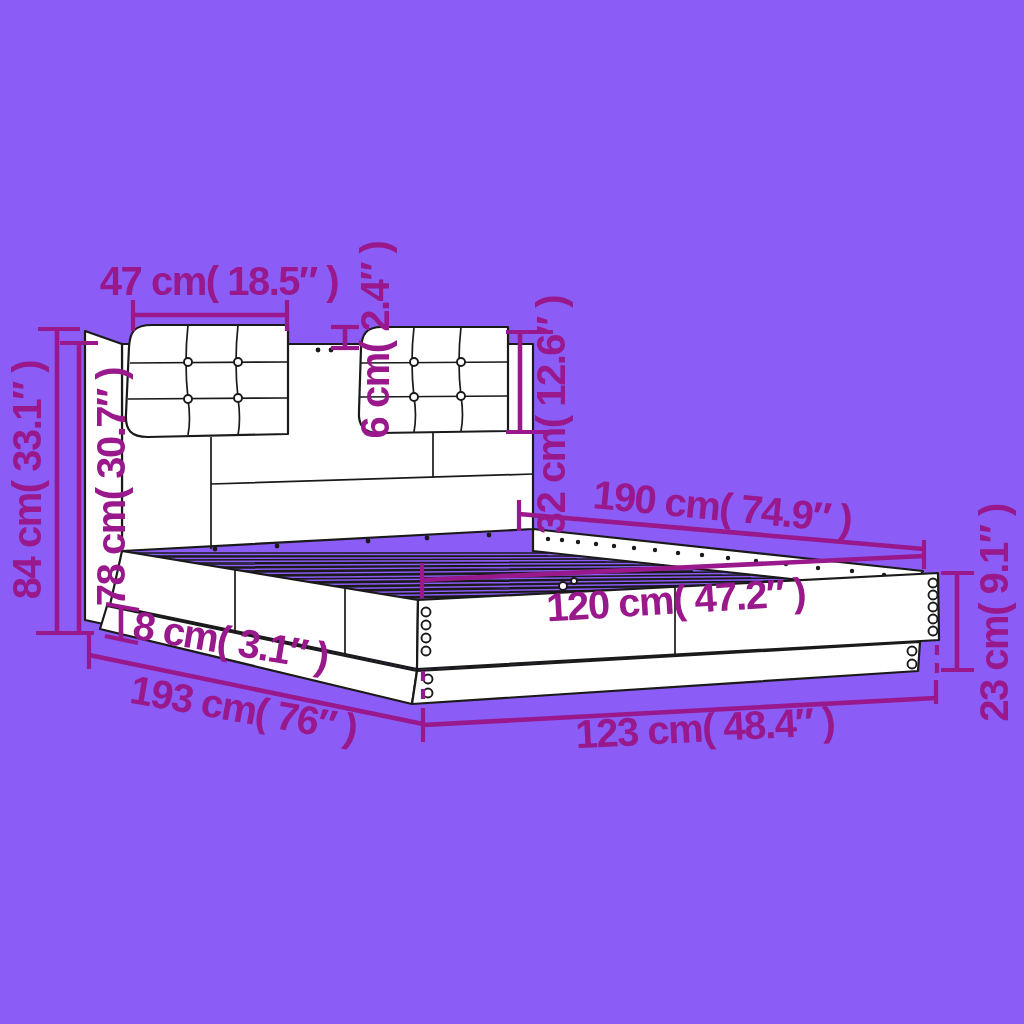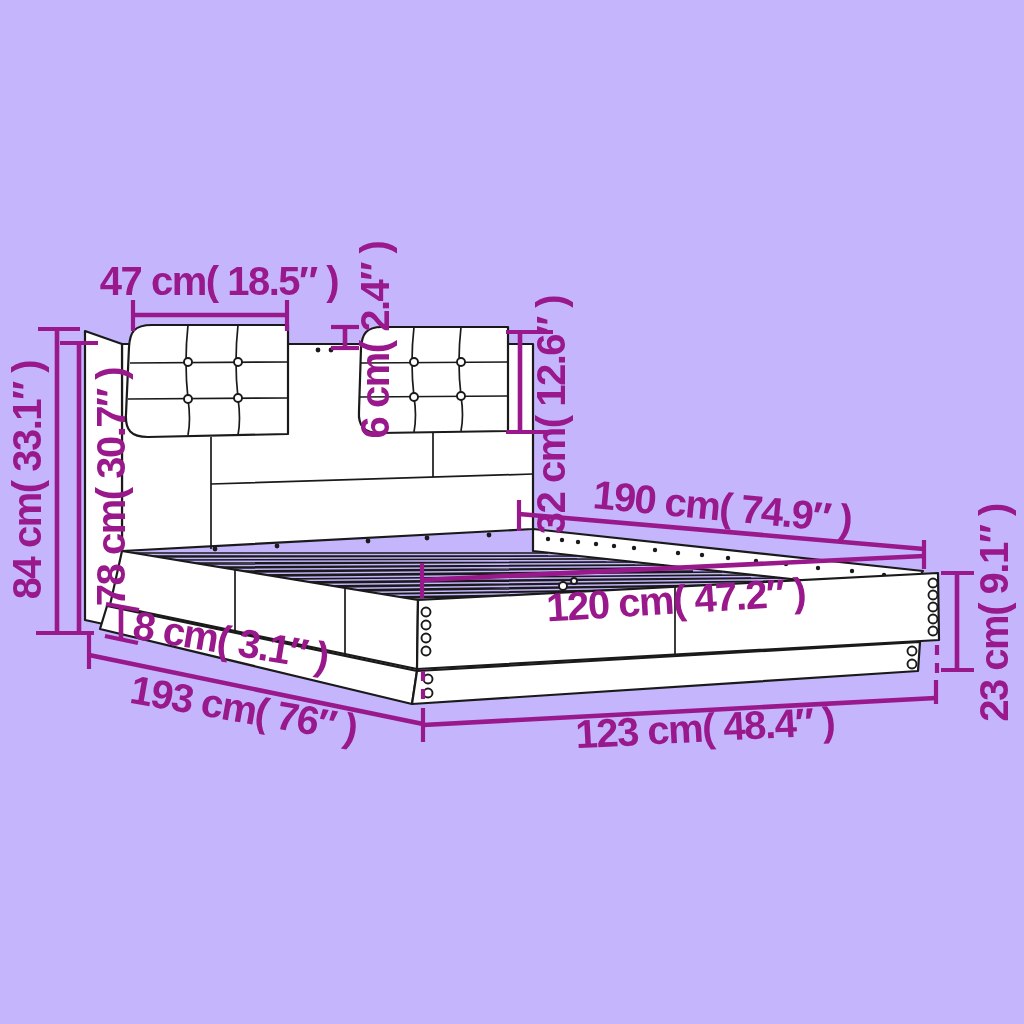--- a/index.html
+++ b/index.html
@@ -1,16 +1,16 @@
 <!DOCTYPE html>
 <html style="--accent: #99188B;"><head>
 <meta charset="utf-8">
 <style>
   html,body{margin:0;padding:0;background:#fff;}
-  .stage{position:relative;width:1024px;height:1024px;background:#c4b5fd;overflow:hidden;}
+  .stage{position:relative;width:1024px;height:1024px;background:#8b5cf6;overflow:hidden;}
   svg{display:block;}
   .blk{fill:#fff;stroke:#1a1a1a;stroke-width:2.2;stroke-linejoin:round;}
   .thin{fill:none;stroke:#1a1a1a;stroke-width:1.7;stroke-linejoin:round;}
   .slat{fill:none;stroke:#1a1a1a;stroke-width:1.5;}
   .dot{fill:#1a1a1a;stroke:none;}
   .hole{fill:#fff;stroke:#1a1a1a;stroke-width:1.9;}
   .dline{stroke:var(--accent,#99188B);stroke-width:4.6;fill:none;stroke-linecap:butt;}
   .dtick{stroke:var(--accent,#99188B);stroke-width:4.2;fill:none;stroke-linecap:butt;}
   .ddash{stroke:var(--accent,#99188B);stroke-width:4.2;fill:none;stroke-dasharray:10 8;}
   text.dim{fill:var(--accent,#99188B);font-family:"Liberation Sans",sans-serif;

